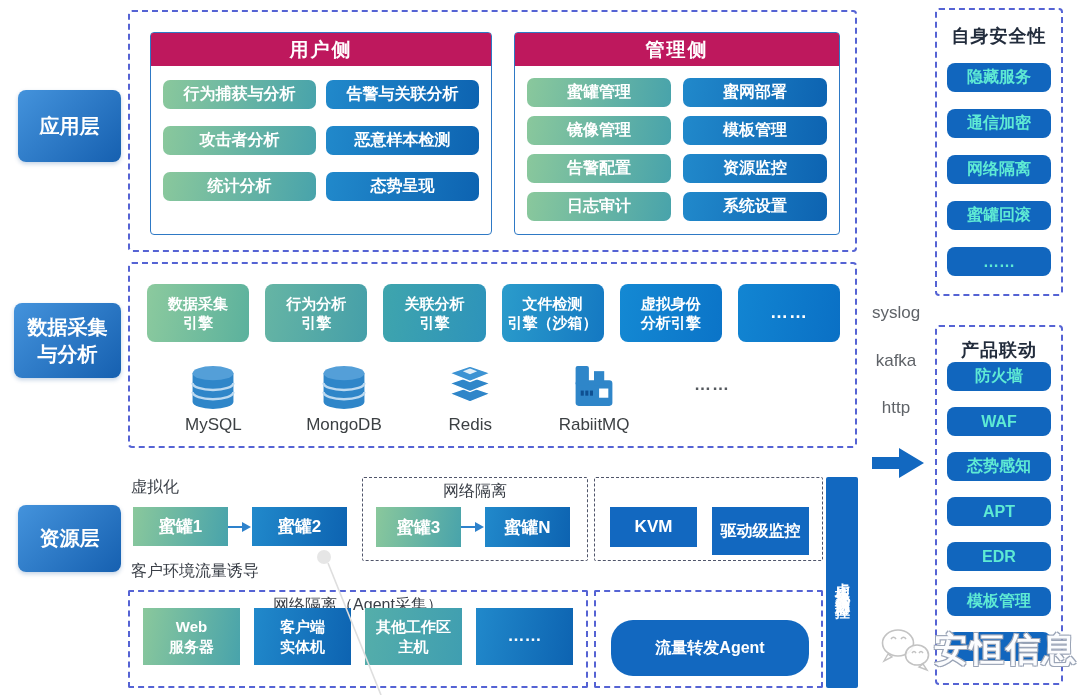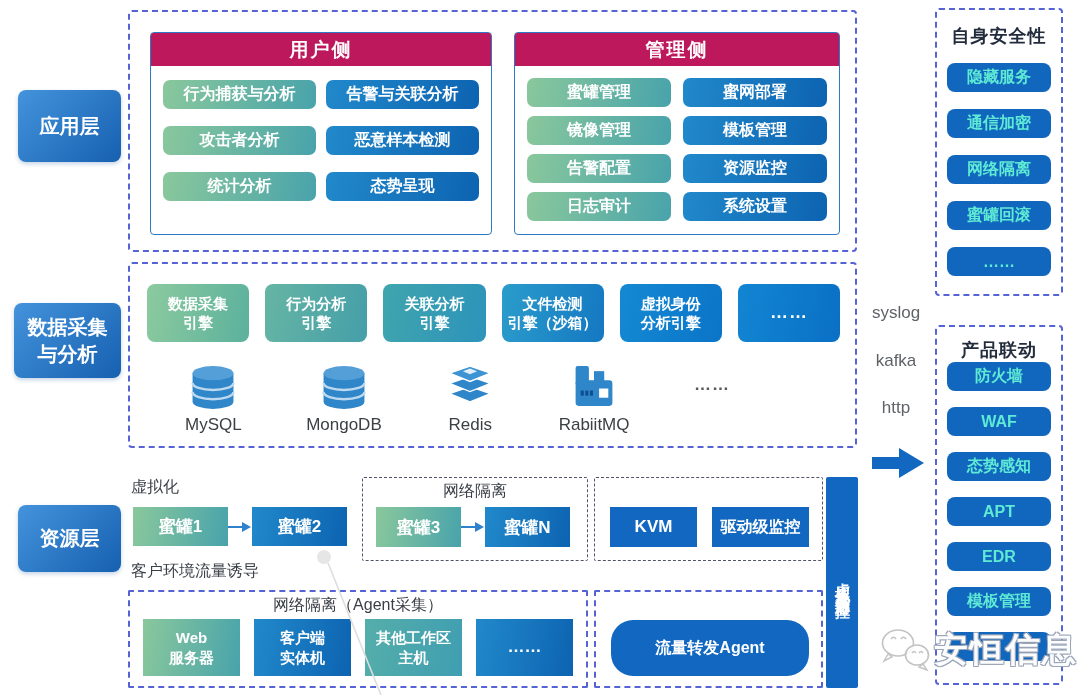--- a/index.html
+++ b/index.html
@@ -253,28 +253,28 @@
       <svg width="24" height="14" viewBox="0 0 24 14">
         <path d="M0 7 h15" stroke="#2e82cc" stroke-width="2"></path>
           <path d="M14 2 l9 5 -9 5 z" fill="#2e82cc"></path>
       </svg>
       <div class="hp grad-blue" style="width:85px; height:40px;">蜜罐N</div>
     </div>
   </div>
 
   <div class="dashed-gray" style="left:594px; top:477px; width:229px; height:84px;">
     <div class="block-solid" style="left:15px; top:29px; width:87px; height:40px; font-size:17px;">KVM</div>
-    <div class="block-solid" style="left:117px; top:29px; width:97px; height:40px; font-size:16px;">驱动级监控</div>
+    <div class="block-solid" style="left:117px; top:29px; width:97px; height:48px; font-size:16px;">驱动级监控</div>
   </div>
 
   <div class="small-label" style="left:131px; top:561px;">客户环境流量诱导</div>
 
   <div class="dashed-blue" style="left:128px; top:590px; width:460px; height:98px; border-radius:2px;">
     <div class="box-title">网络隔离（Agent采集）</div>
-    <div style="position:absolute; left:13px; top:27px; display:flex; gap:14px;">
+    <div style="position:absolute; left:13px; top:16px; display:flex; gap:14px;">
       <div class="agent-block grad-green">
         <div>Web</div>
         <div>服务器</div>
       </div>
       <div class="agent-block grad-blue">
         <div>客户端</div>
         <div>实体机</div>
       </div>
       <div class="agent-block grad-teal">
         <div>其他工作区</div>

